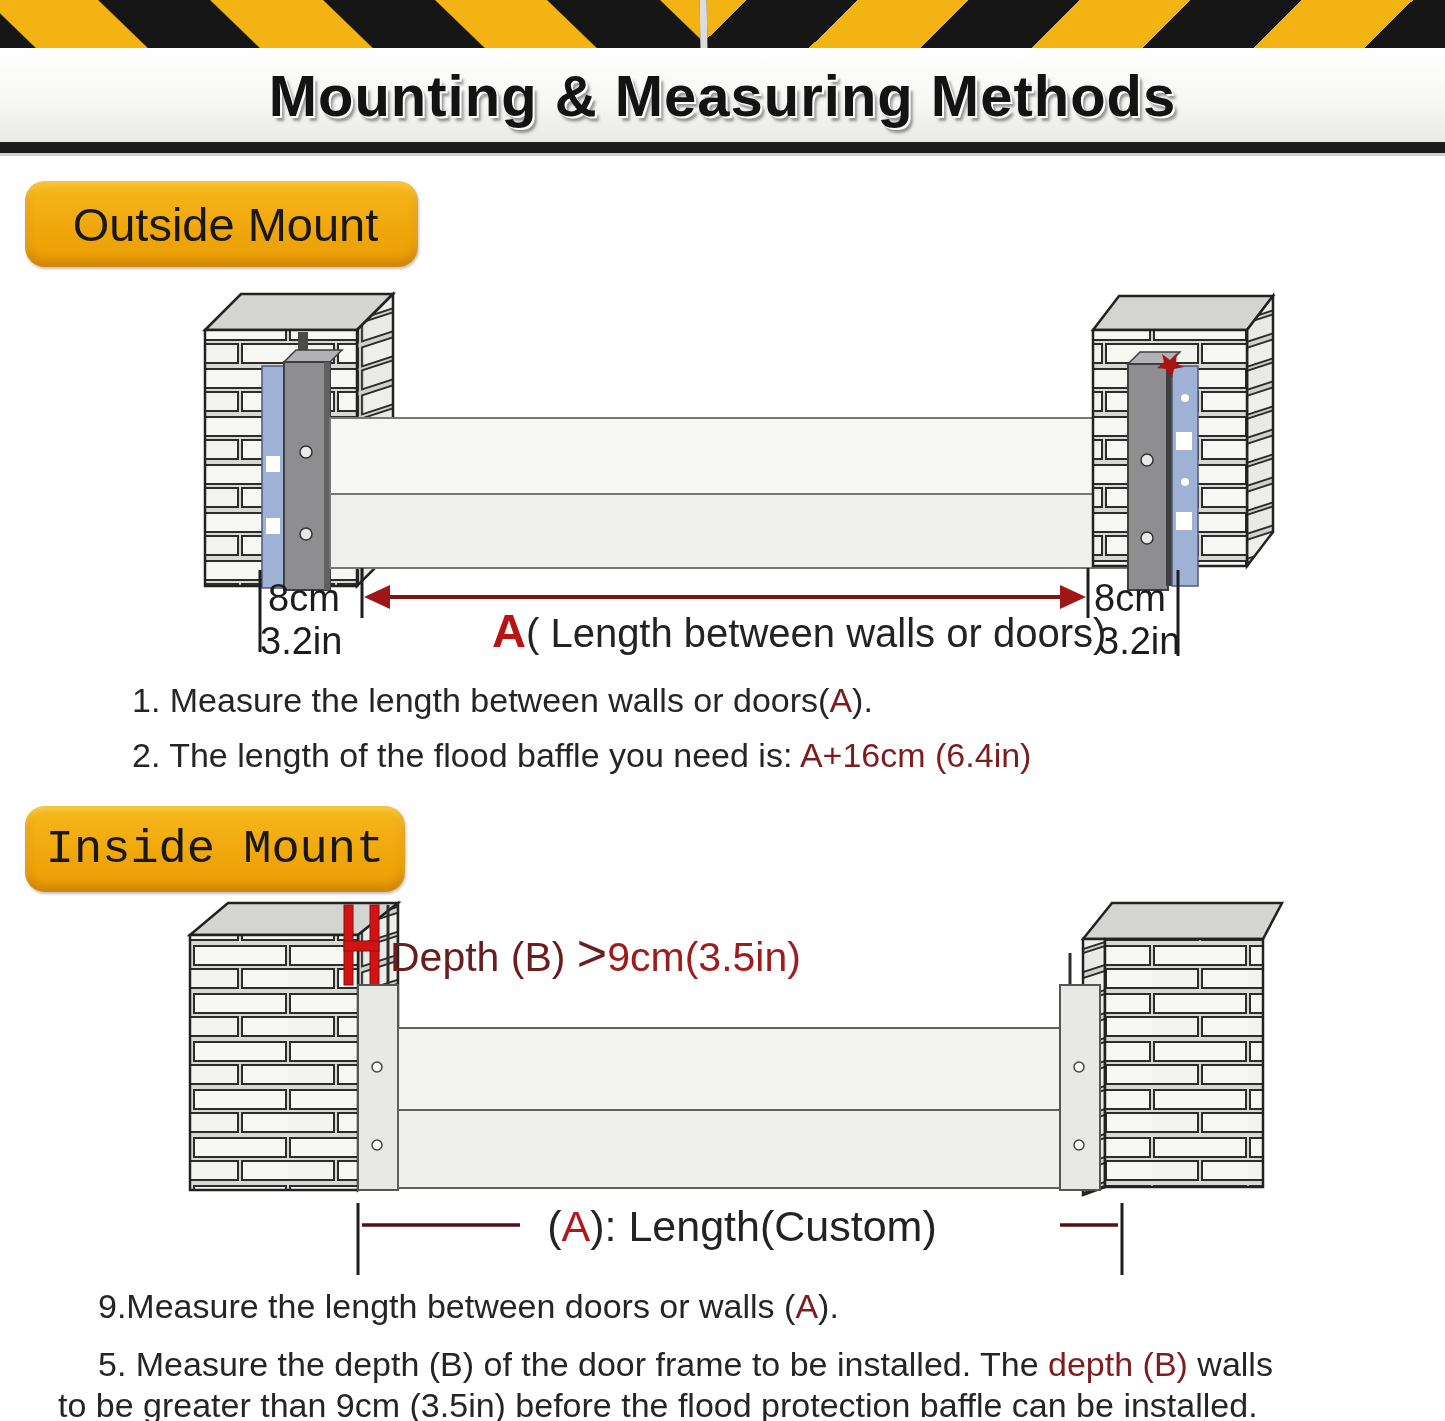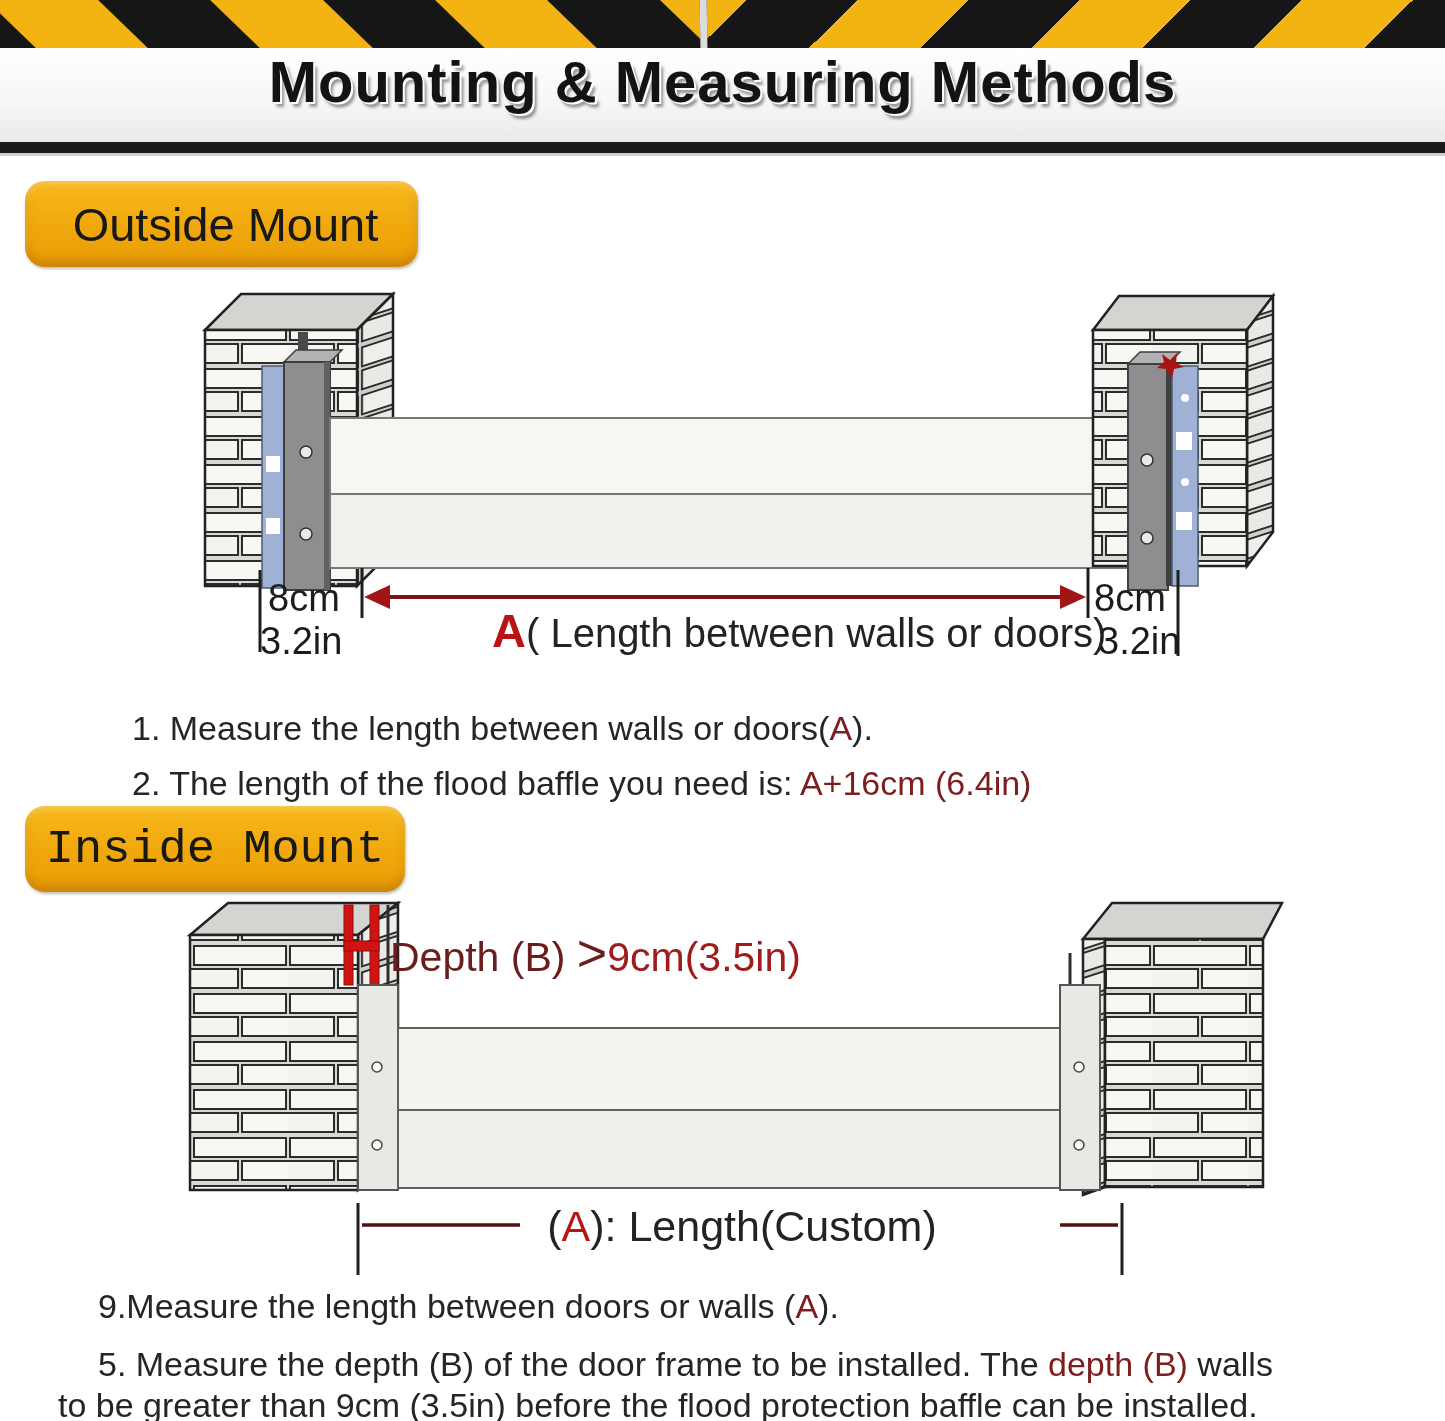--- a/index.html
+++ b/index.html
@@ -10,21 +10,21 @@
   .tape{position:absolute;top:0;left:-20px;right:-20px;height:56px;overflow:hidden;}
   .tape-base{position:absolute;top:-6px;left:0;right:0;height:62px;
              background:repeating-linear-gradient(135deg,#f2b313 0 78px,#161616 78px 156px);
              transform:rotate(0.4deg);}
   .tape-left{position:absolute;top:-8px;left:-40px;width:760px;height:66px;
              background:repeating-linear-gradient(45deg,#161616 0 78px,#f2b313 78px 156px);
              border-right:7px solid rgba(255,255,255,.85);
              transform:rotate(-1deg);}
   .title-band{position:absolute;top:48px;left:0;right:0;height:94px;
               background:linear-gradient(180deg,#ffffff 0%,#f6f6f4 60%,#e9e9e7 100%);
-              display:flex;justify-content:center;}
+              display:flex;align-items:center;justify-content:center;}
   .title-band h1{margin:0;font-size:58px;font-weight:bold;color:#131313;letter-spacing:1px;
                  text-shadow:2px 2px 0 #ffffff,4px 5px 3px rgba(70,70,70,.55);}
   .title-underbar{position:absolute;top:142px;left:0;right:0;height:11px;background:#1b1b1b;
                   box-shadow:0 3px 0 #cfcfcd;}
 
   
   .pill{position:absolute;display:flex;align-items:center;justify-content:center;
         border-radius:20px;font-size:47px;color:#181818;
         background:linear-gradient(180deg,#f7b81c 0%,#f0a70c 55%,#e89d04 100%);
         box-shadow:inset 0 -6px 10px rgba(150,80,0,.35), inset 0 3px 6px rgba(255,235,150,.45),
@@ -32,21 +32,21 @@
   #pill-outside{left:25px;top:181px;width:385px;height:86px;padding-left:8px;}
   #pill-inside{left:25px;top:806px;width:380px;height:86px;font-family:Liberation Mono, monospace;}
 
   
   svg.diagram{position:absolute;left:0;width:1445px;height:400px;display:block;}
   #diagram-outside{top:270px;}
   #diagram-inside{top:895px;}
 
   
   .steps{position:absolute;font-size:34px;color:#252525;line-height:1.22;}
-  #steps-outside{left:132px;top:708px;width:1260px;}
+  #steps-outside{left:132px;top:680px;width:1260px;}
   #steps-outside p{margin:0 0 14px 0;}
   #steps-inside{left:98px;top:1286px;width:1360px;}
   #steps-inside p{margin:0 0 17px 0;}
   #steps-inside p.step2{margin-left:-40px;text-indent:40px;line-height:1.18;}
   .red{color:#7d1d1d;}
 </style>
 </head>
 <body>
 
 <div class="page">

